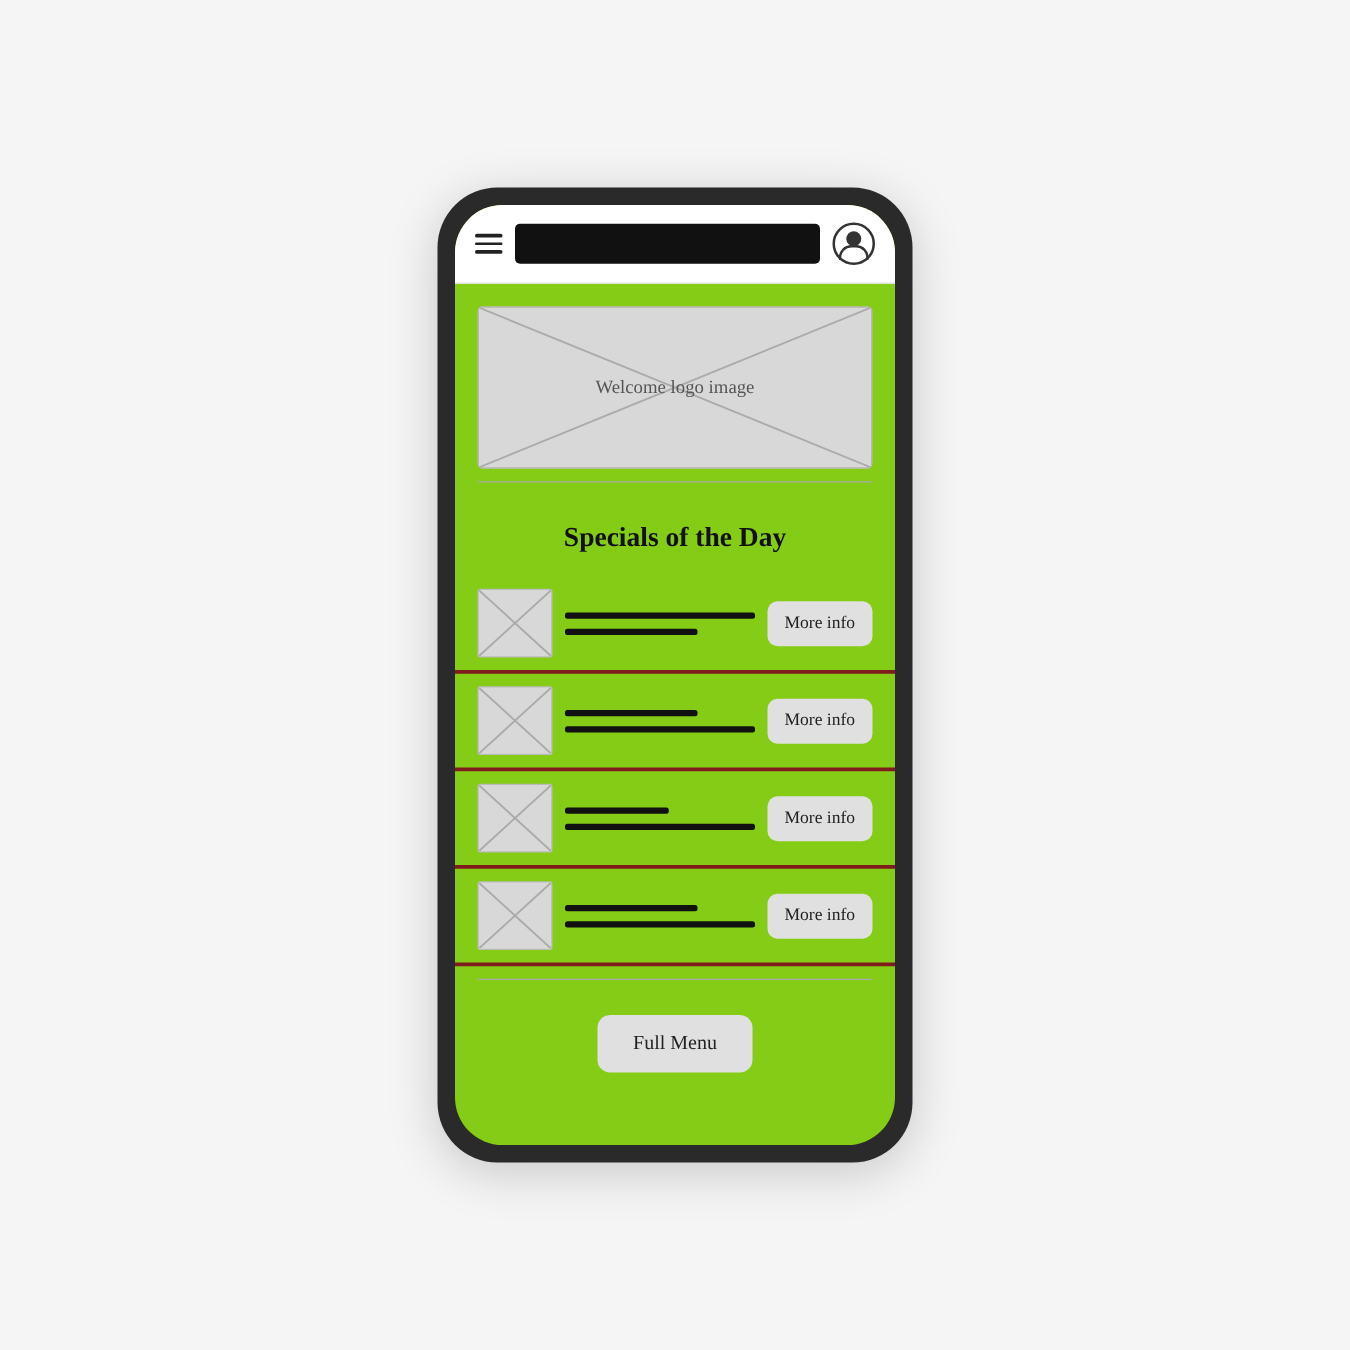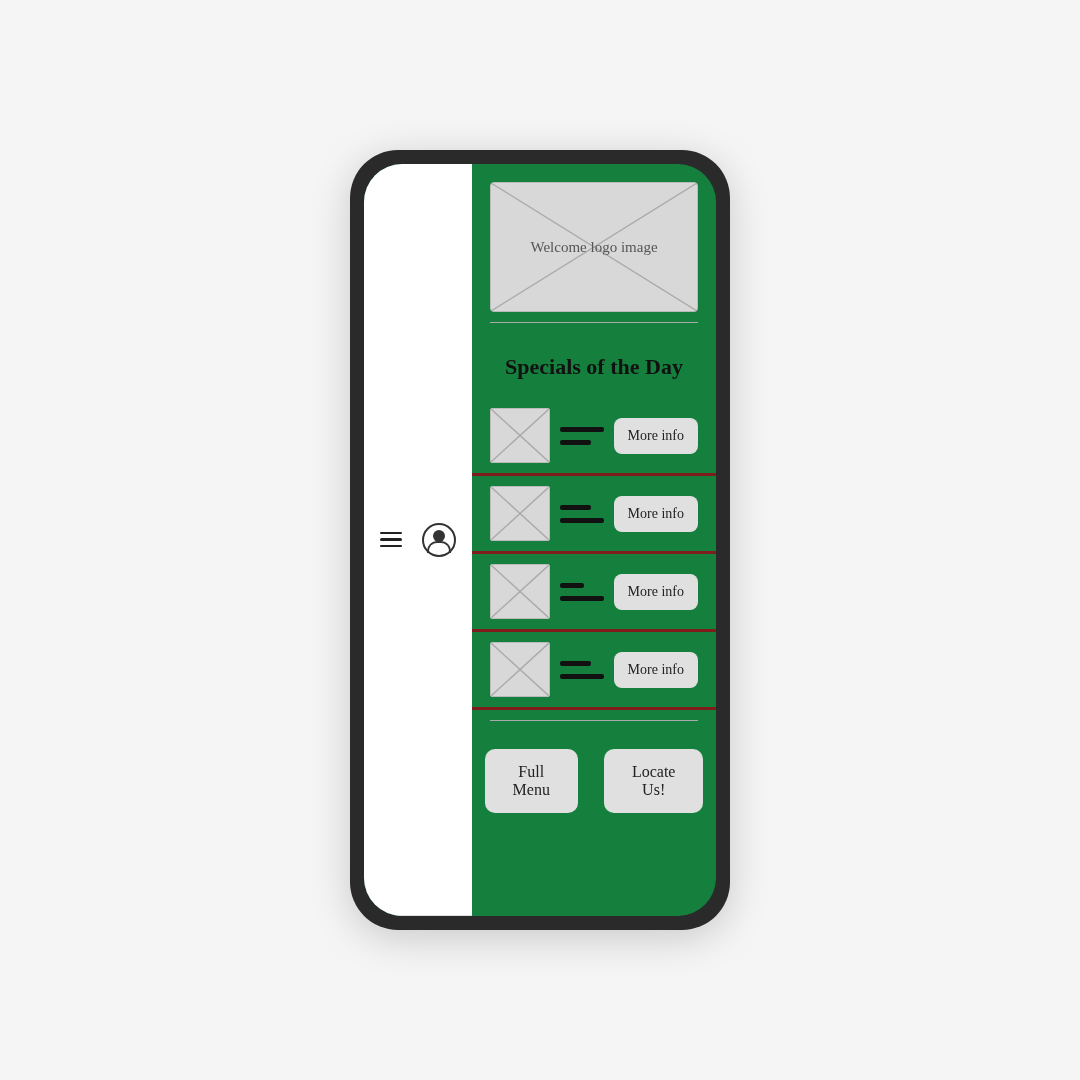--- a/index.html
+++ b/index.html
@@ -19,25 +19,25 @@
       background: #2a2a2a;
       border-radius: 48px;
       padding: 14px;
       box-shadow: 0 8px 40px rgba(0,0,0,0.18);
       position: relative;
     }
 
     .phone-inner {
       width: 100%;
       height: 100%;
-      background: #15803d;
+      background: #84cc16;
       border-radius: 38px;
       overflow: hidden;
       display: flex;
-      flex-direction: row;
+      flex-direction: column;
     }
 
     
     .header {
       display: flex;
       align-items: center;
       padding: 14px 16px;
       background: #fff;
       border-bottom: 1px solid #e0e0e0;
       gap: 10px;
@@ -320,18 +320,17 @@
           <div class="text-line text-line-medium"></div>
           <div class="text-line text-line-long"></div>
         </div>
         <button class="more-info-btn">More info</button>
       </div>
 
       <div class="divider"></div>
 
       <div class="bottom-buttons">
         <button class="bottom-btn">Full Menu</button>
-        <button class="bottom-btn">Locate Us!</button>
       </div>
 
     </div>
   </div>
 </div>
 
 </body></html>

